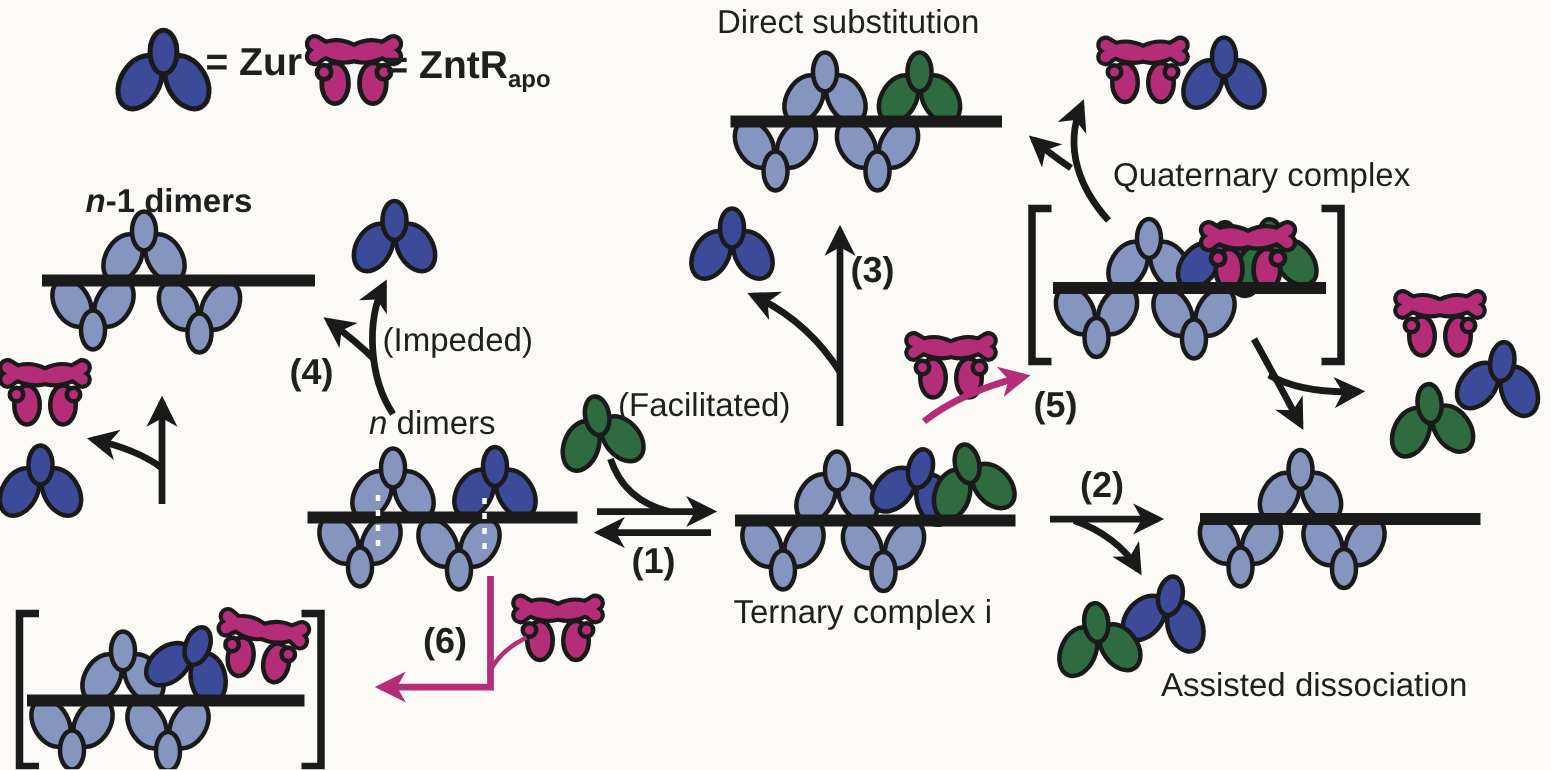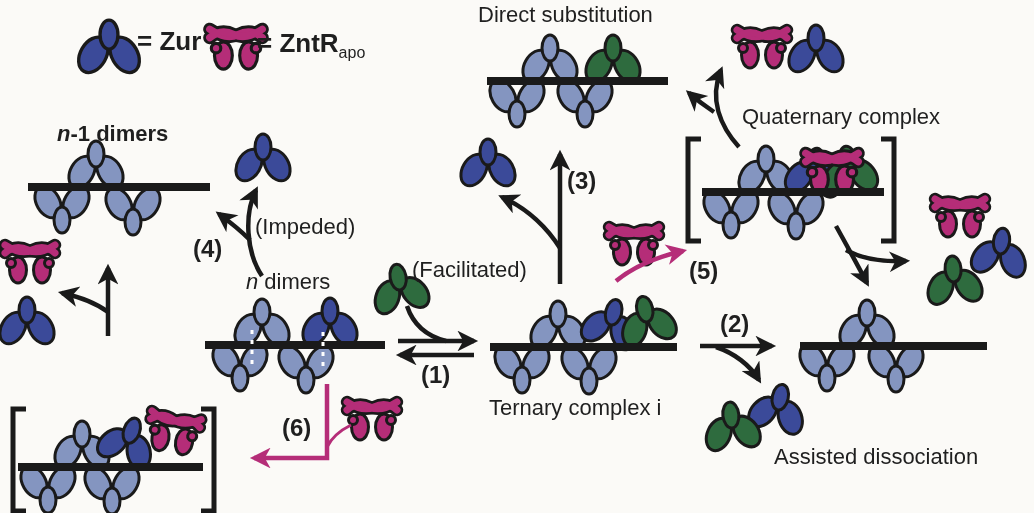--- a/index.html
+++ b/index.html
@@ -6,21 +6,21 @@
   #figure{
     position:relative;width:1034px;height:513px;overflow:hidden;
     background:var(--bg,#fbfaf7);
     font-family:"Liberation Sans",sans-serif;color:#1f1f1f;
   }
   #art{position:absolute;left:0;top:0;}
   .lbl{position:absolute;white-space:nowrap;font-size:22px;line-height:1.05;}
   .lbl.bold{font-weight:bold;font-size:24px;}
   .lbl.legend{font-weight:bold;font-size:26px;}
   .lbl .ital{font-style:italic;}
-  .lbl .subs{font-size:16px;font-weight:normal;vertical-align:-6px;}
+  .lbl .subs{font-size:16px;font-weight:bold;vertical-align:-6px;}
   
   .f-grey{fill:var(--repressor-grey,#8495c0);}
   .f-zur{fill:var(--zur-blue,#3b4a99);}
   .f-green{fill:var(--competitor-green,#2e6b3e);}
   .f-mag{fill:var(--zntr-magenta,#b52d78);}
   .s-mag{stroke:var(--zntr-magenta,#b52d78);}
   .dna{stroke:var(--dna-black,#1a1a1a);stroke-width:8;fill:none;}
   .arr{stroke:var(--dna-black,#1a1a1a);stroke-width:4.5;fill:none;}
   .arr-m{stroke:var(--zntr-magenta,#b52d78);stroke-width:4.5;fill:none;}
   .brk{stroke:var(--dna-black,#1a1a1a);stroke-width:5;fill:none;}

